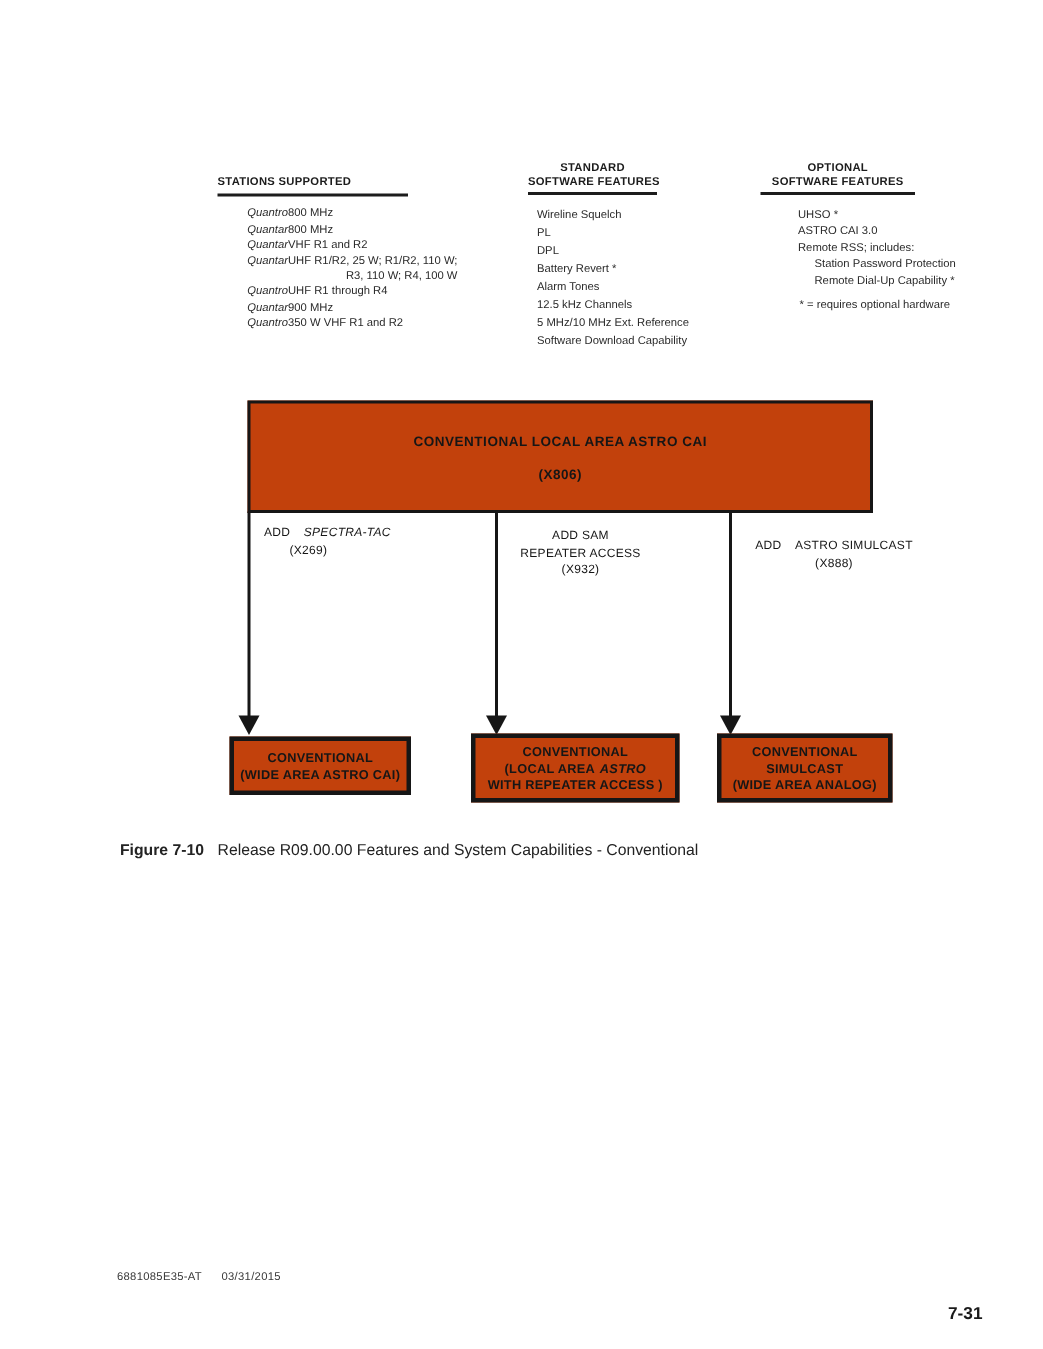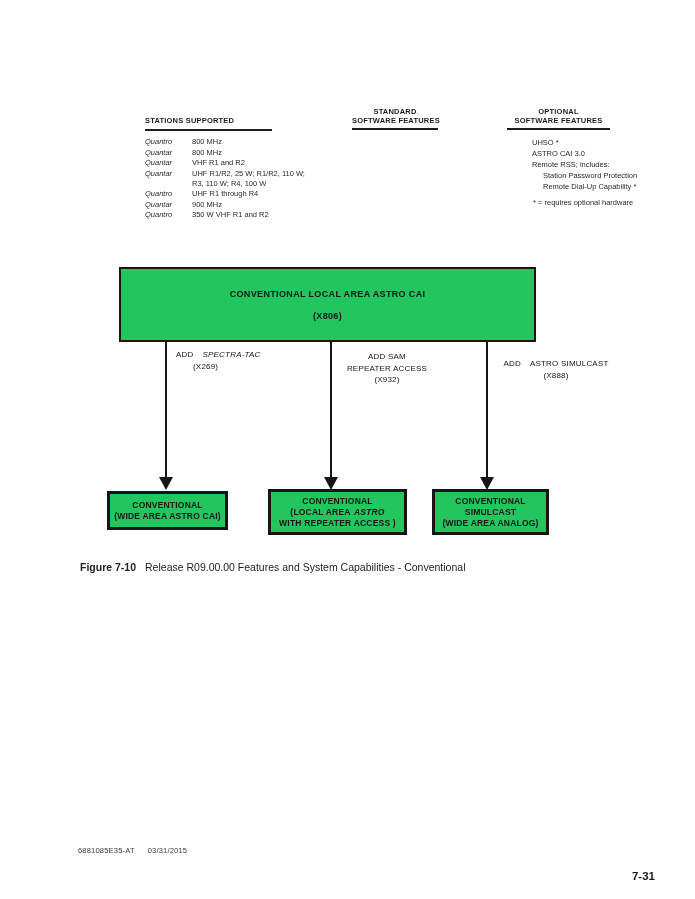--- a/index.html
+++ b/index.html
@@ -27,40 +27,40 @@
   }
 
   
   .col { position:absolute; top:107px; font-size:7.5px; color:#2a2a2a; white-space:nowrap; }
   .ctitle {
     font-weight:bold; letter-spacing:.2px; color:#1c1c1c;
     border-bottom:2px solid #1c1c1c; line-height:9px;
   }
   .col-stations { left:145px; width:150px; }
   .col-stations .ctitle { width:127px; margin-top:9px; padding-bottom:4px; }
-  .col-stations .items { margin-top:6px; }
+  .col-stations .items { margin-top:6px;text-align:right; }
   .srow { display:flex; line-height:10px; margin-bottom:.5px; }
   .srow .model { font-style:italic; width:47px; flex-shrink:0; }
   .srow .desc .dline { display:block; }
 
   .col-standard { left:352px; width:86px; }
   .col-standard .ctitle, .col-optional .ctitle { text-align:center; padding-bottom:3px; }
   .col-standard .items { margin-top:7px; padding-left:6px; }
   .col-standard .items .frow { line-height:12px; }
 
   .col-optional { left:507px; width:103px; }
   .col-optional .items { margin-top:7px; padding-left:25px; }
   .col-optional .items .frow { line-height:11px; }
   .col-optional .items .frow.indent { padding-left:11px; }
   .col-optional .footnote { margin-top:5px; padding-left:26px; line-height:11px; }
 
   
-  .box { position:absolute; border:2px solid #161616; background:#22c55e;
+  .box { position:absolute; border:2px solid #161616; background:#c2410c;
          display:flex; flex-direction:column; justify-content:center; align-items:center;
-         text-align:center; font-weight:bold; color:#161616; }
+         text-align:center; font-weight:bold; color:#161616;margin-left:46px; }
   .root-box { left:119px; top:267px; width:417px; height:75px;
               font-size:9px; letter-spacing:.35px; }
   .root-box .bline { line-height:10px; margin:6px 0; }
   .leaf { border-width:3px; font-size:8.5px; letter-spacing:.2px; }
   .leaf .bline { line-height:11px; }
   .leaf-1 { left:107px; top:491px; width:121px; height:39px; }
   .leaf-2 { left:268px; top:489px; width:139px; height:46px; }
   .leaf-3 { left:432px; top:489px; width:117px; height:46px; }
 
   .vline { position:absolute; top:341px; width:2px; height:137px; background:#161616; }
@@ -122,20 +122,30 @@
         <span class="desc">350 W VHF R1 and R2</span>
       </div>
     </div>
   </div>
 
   <div class="col col-standard">
     <div class="ctitle">
       <div>STANDARD</div>
       <div>SOFTWARE FEATURES</div>
     </div>
+    <div class="items">
+      <div class="frow">Wireline Squelch</div>
+      <div class="frow">PL</div>
+      <div class="frow">DPL</div>
+      <div class="frow">Battery Revert *</div>
+      <div class="frow">Alarm Tones</div>
+      <div class="frow">12.5 kHz Channels</div>
+      <div class="frow">5 MHz/10 MHz Ext. Reference</div>
+      <div class="frow">Software Download Capability</div>
+    </div>
   </div>
 
   <div class="col col-optional">
     <div class="ctitle">
       <div>OPTIONAL</div>
       <div>SOFTWARE FEATURES</div>
     </div>
     <div class="items">
       <div class="frow">UHSO *</div>
       <div class="frow">ASTRO CAI 3.0</div>

